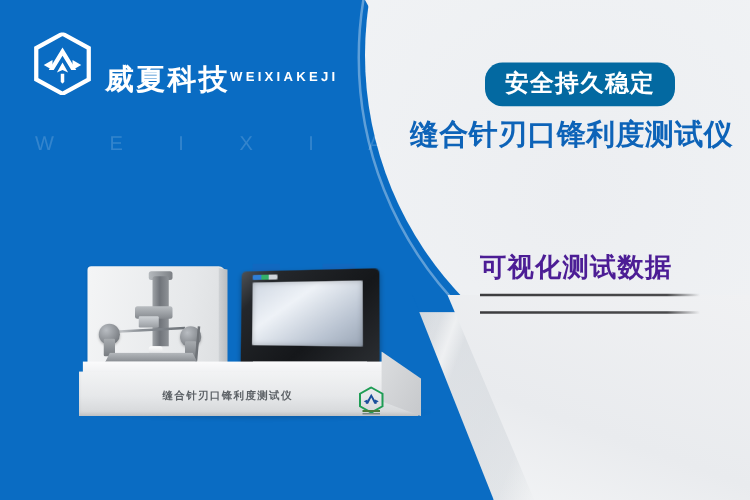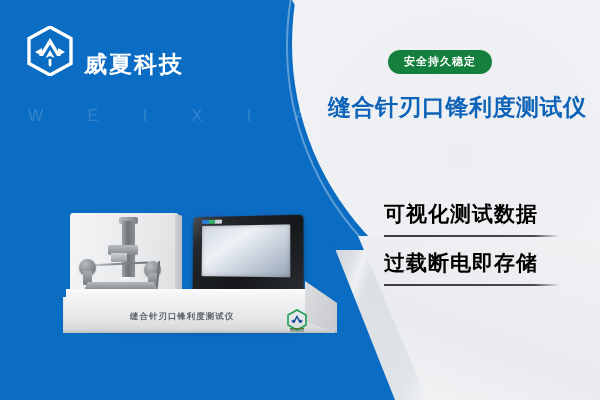--- a/index.html
+++ b/index.html
@@ -95,36 +95,36 @@
   
   .watermark{
     position:absolute;left:28px;top:107px;
     font-size:16px;font-weight:normal;letter-spacing:20px;
     color:rgba(255,255,255,.17);white-space:nowrap;
   }
 
   
   .badge{
     position:absolute;left:388px;top:50px;
-    background:#15803d;color:#fff;border-radius:14px;
-    padding:4px 16px 5px 16px;font-size:11px;font-weight:bold;letter-spacing:1px;
+    background:#0369a1;color:#fff;border-radius:14px;
+    padding:4px 16px 5px 16px;font-size:19px;font-weight:bold;letter-spacing:1px;
     font-family:"DejaVu Sans","Liberation Sans",sans-serif;
   }
   .headline{
     position:absolute;left:328px;top:92px;
     color:#0d63b8;font-size:23px;font-weight:bold;letter-spacing:.5px;
     font-family:"DejaVu Sans","Liberation Sans",sans-serif;
     white-space:nowrap;
   }
   .features{
     position:absolute;left:384px;top:200px;width:180px;
   }
   .feat-item{margin-bottom:12px;}
   .feat-text{
-    color:#000000;font-size:21px;font-weight:bold;letter-spacing:1px;
+    color:#4c1d95;font-size:21px;font-weight:bold;letter-spacing:1px;
     font-family:"DejaVu Sans","Liberation Sans",sans-serif;white-space:nowrap;
   }
   .feat-rule{
     width:176px;height:2px;margin-top:7px;
     background:linear-gradient(90deg,#3c3c3e 0%,#4a4a4c 85%,rgba(74,74,76,0) 100%);
   }
 
   
   .machine{position:absolute;left:62px;top:205px;width:290px;height:160px;}
 
@@ -286,35 +286,35 @@
     <svg class="logo-mark" viewBox="0 0 48 50">
       <path d="M24 1 L45 12.5 L45 37.5 L24 49 L3 37.5 L3 12.5 Z" fill="none" stroke="#ffffff" stroke-width="3.4"></path>
       <path d="M24 12 L35 30 L31 30 L24 18.5 L17 30 L13 30 Z" fill="#ffffff"></path>
       <path d="M24 24 L28.5 32 L24 30 L19.5 32 Z" fill="#ffffff"></path>
       <path d="M22.6 33 L25.4 33 L25.4 39 Q24 42.5 22.6 39 Z" fill="#ffffff"></path>
       <path d="M9 26 L16 22 L16 30 Z" fill="#ffffff"></path>
       <path d="M39 26 L32 22 L32 30 Z" fill="#ffffff"></path>
     </svg>
     <div class="logo-text">
       <span class="logo-cn">威夏科技</span>
+      <span class="logo-en">WEIXIAKEJI</span>
     </div>
   </div>
 
   <div class="watermark">W E I X I A K E J I</div>
 
   <div class="badge">安全持久稳定</div>
   <div class="headline">缝合针刃口锋利度测试仪</div>
 
   <div class="features">
     <div class="feat-item">
       <div class="feat-text">可视化测试数据</div>
       <div class="feat-rule"></div>
     </div>
     <div class="feat-item">
-      <div class="feat-text">过载断电即存储</div>
       <div class="feat-rule"></div>
     </div>
   </div>
 
   <div class="machine">
     <div class="mach-shadow"></div>
 
     <div class="back-panel"></div>
     <div class="back-panel-edge"></div>
 

